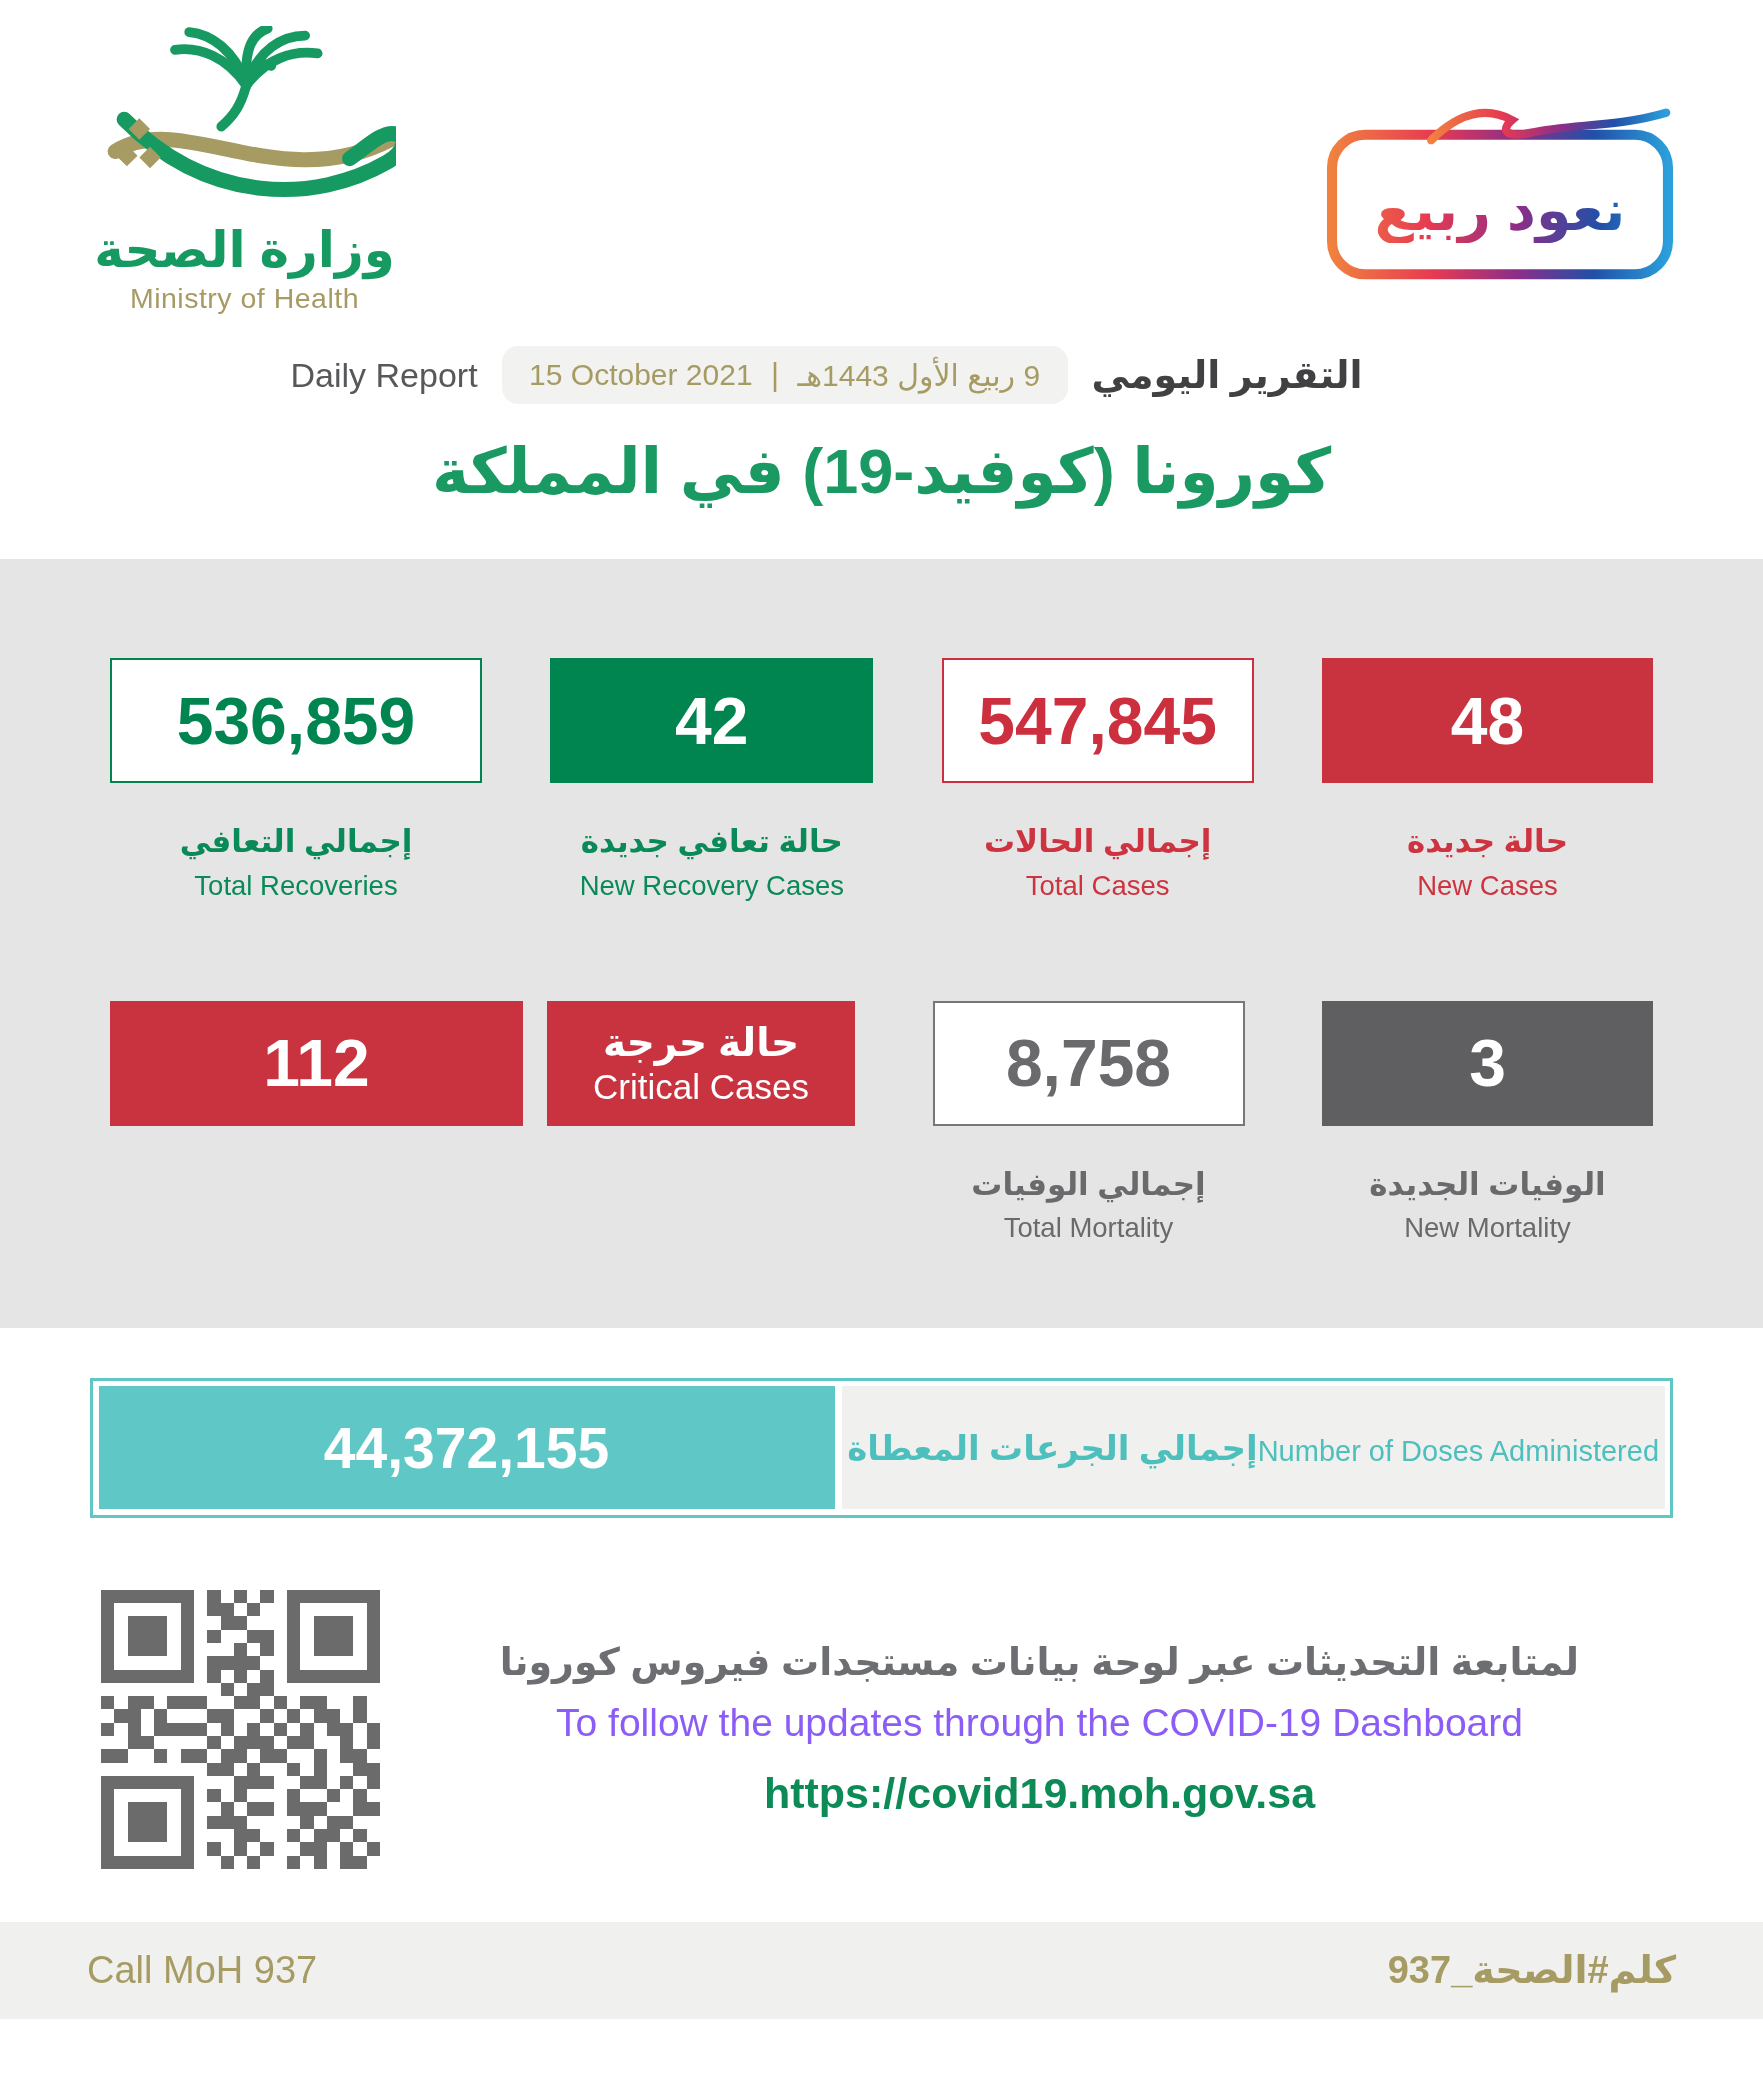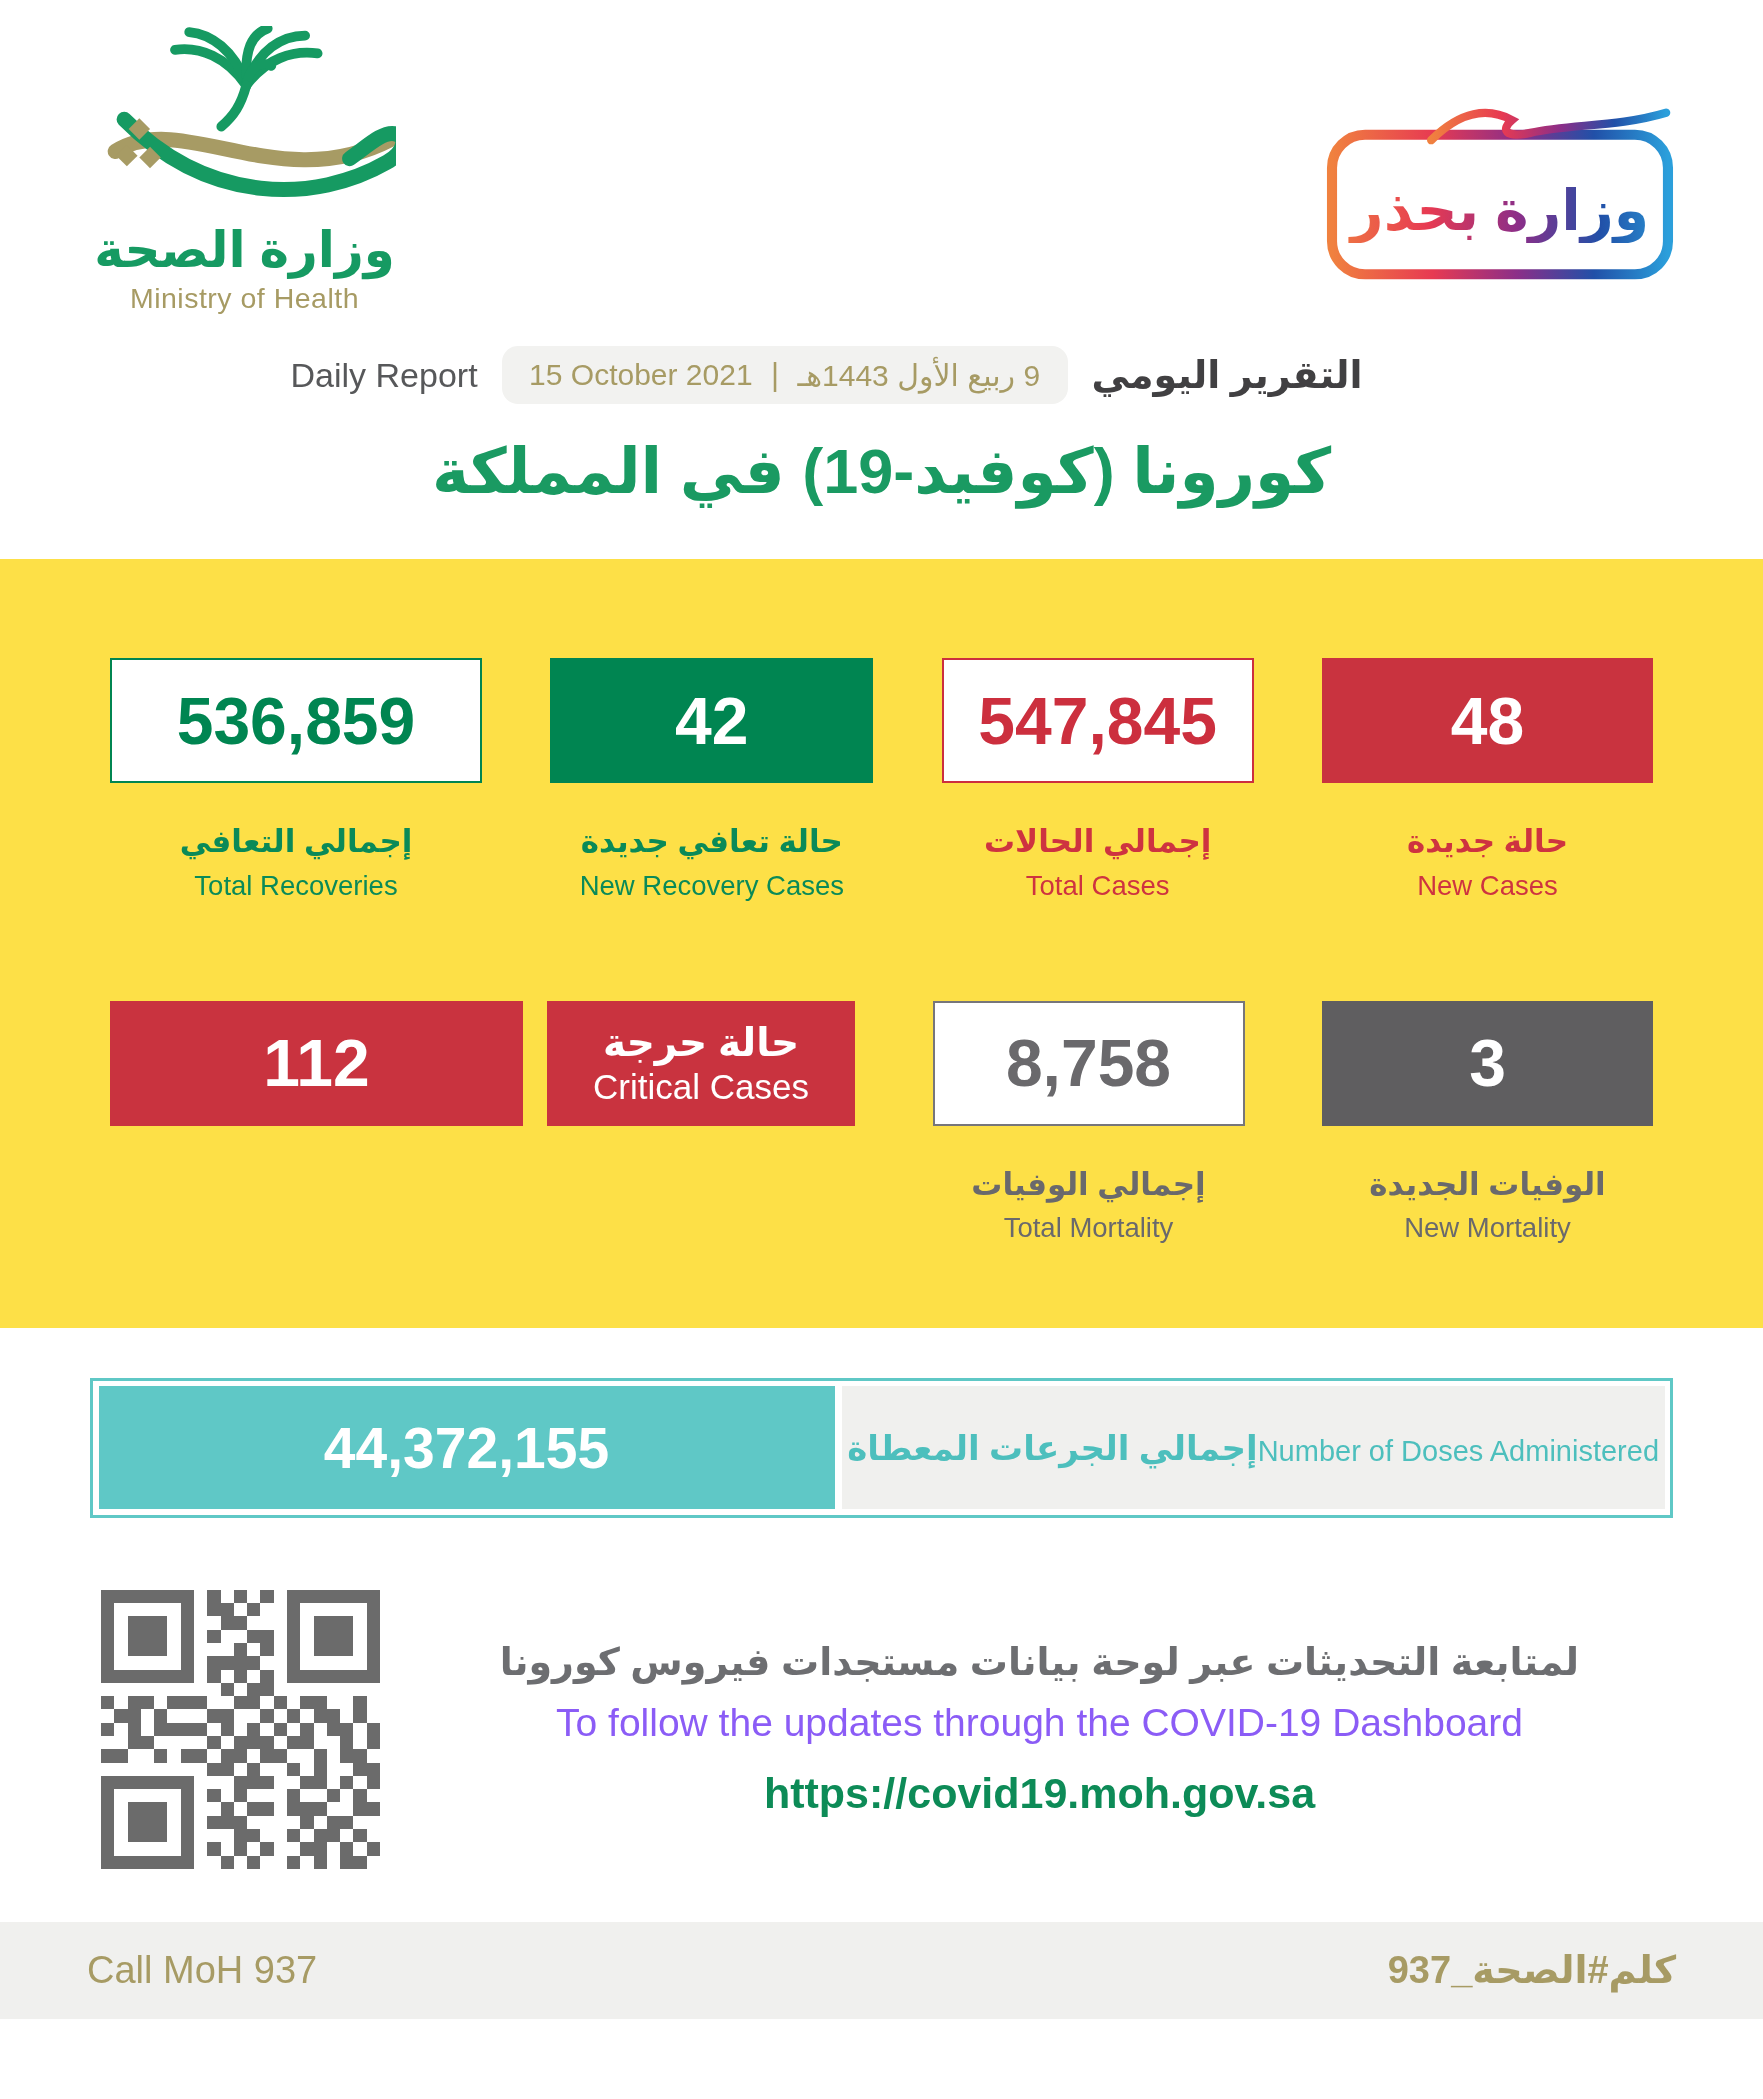--- a/index.html
+++ b/index.html
@@ -24,21 +24,21 @@
   .report-row { display:flex; align-items:center; justify-content:center; gap:24px; margin-top:31px; transform:translateX(-55px); }
   .report-label-en { color:#57585a; font-size:34px; }
   .date-box { background:#f2f2f0; color:#a79b64; font-size:30px; padding:11px 27.5px; display:flex; gap:18.4px; align-items:center;border-radius:16px; }
   .date-box .sep { color:#a79b64; font-size:31px; }
   .report-label-ar { color:#414042; font-size:38px; font-weight:700; }
 
   .title-ar { text-align:center; color:#1a9a62; font-size:63px; font-weight:700; margin-top:31px; }
   .title-en { text-align:center; color:#58595b; font-size:43px; margin-top:18.4px; }
 
   
-  .stats-band { background:#fde047; margin-top:51px; padding:99px 110px 84px 110px; }
+  .stats-band { background:#e5e5e5; margin-top:51px; padding:99px 110px 84px 110px; }
   .cards-row { display:flex; justify-content:space-between; }
   .card { text-align:center; }
   .num-box { height:125px; display:flex; align-items:center; justify-content:center; font-size:66px; font-weight:700; }
   .outline-green { background:#fff; border:2.8px solid #008551; color:#008551; }
   .solid-green   { background:#008551; color:#fff; }
   .outline-red   { background:#fff; border:2.8px solid #cc2f3e; color:#cc2f3e; }
   .solid-red     { background:#c9333f; color:#fff; }
   .outline-gray  { background:#fff; border:2.8px solid #77767a; color:#6a696c; }
   .solid-gray    { background:#5f5e60; color:#fff; }
   .card-labels { margin-top:40px; }
@@ -114,21 +114,21 @@
             <stop offset="0" stop-color="#f0813f"></stop>
             <stop offset="0.3" stop-color="#e73a52"></stop>
             <stop offset="0.55" stop-color="#8c2e88"></stop>
             <stop offset="0.78" stop-color="#2150a8"></stop>
             <stop offset="1" stop-color="#2b9fdb"></stop>
           </linearGradient>
         </defs>
         <rect x="12" y="40" width="366" height="152" rx="36" fill="none" stroke="url(#bg1)" stroke-width="11"></rect>
         <path d="M120 46 C152 14 182 10 208 24 C196 34 200 44 228 38 C272 28 322 32 376 16" fill="none" stroke="url(#bg1)" stroke-width="9" stroke-linecap="round"></path>
       </svg>
-      <div class="badge-text" dir="rtl">وزارة بحذر</div>
+      <div class="badge-text" dir="rtl">نعود ربيع</div>
     </div>
   </div>
 
   <div class="report-row">
     <span class="report-label-en">Daily Report</span>
     <span class="date-box">
       <span>15 October 2021</span>
       <span class="sep">|</span>
       <span dir="rtl">9 ربيع الأول 1443هـ</span>
     </span>

